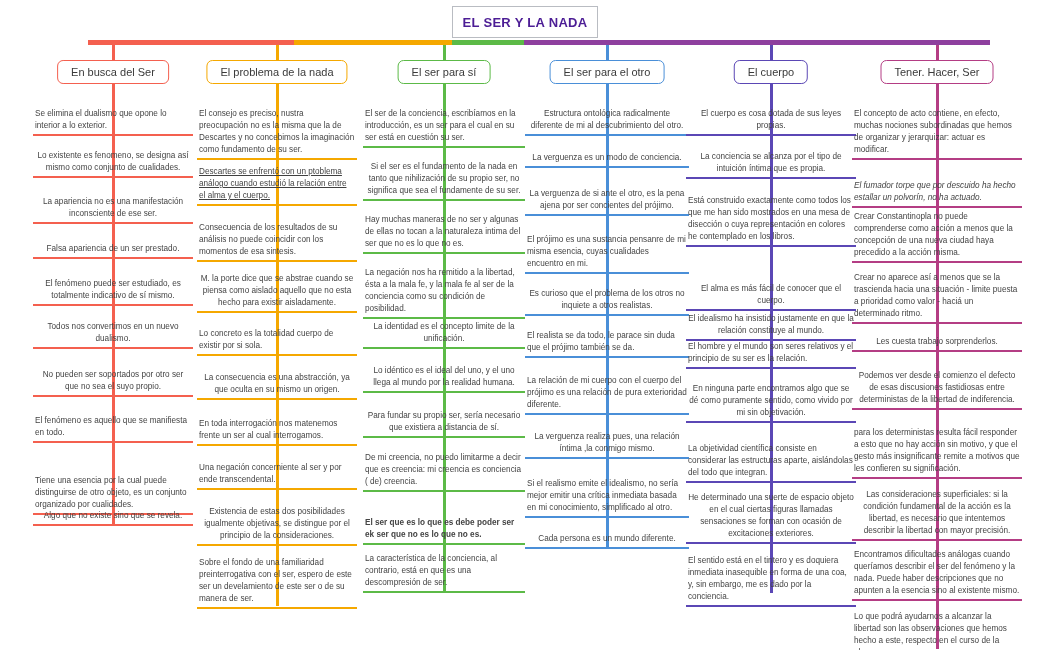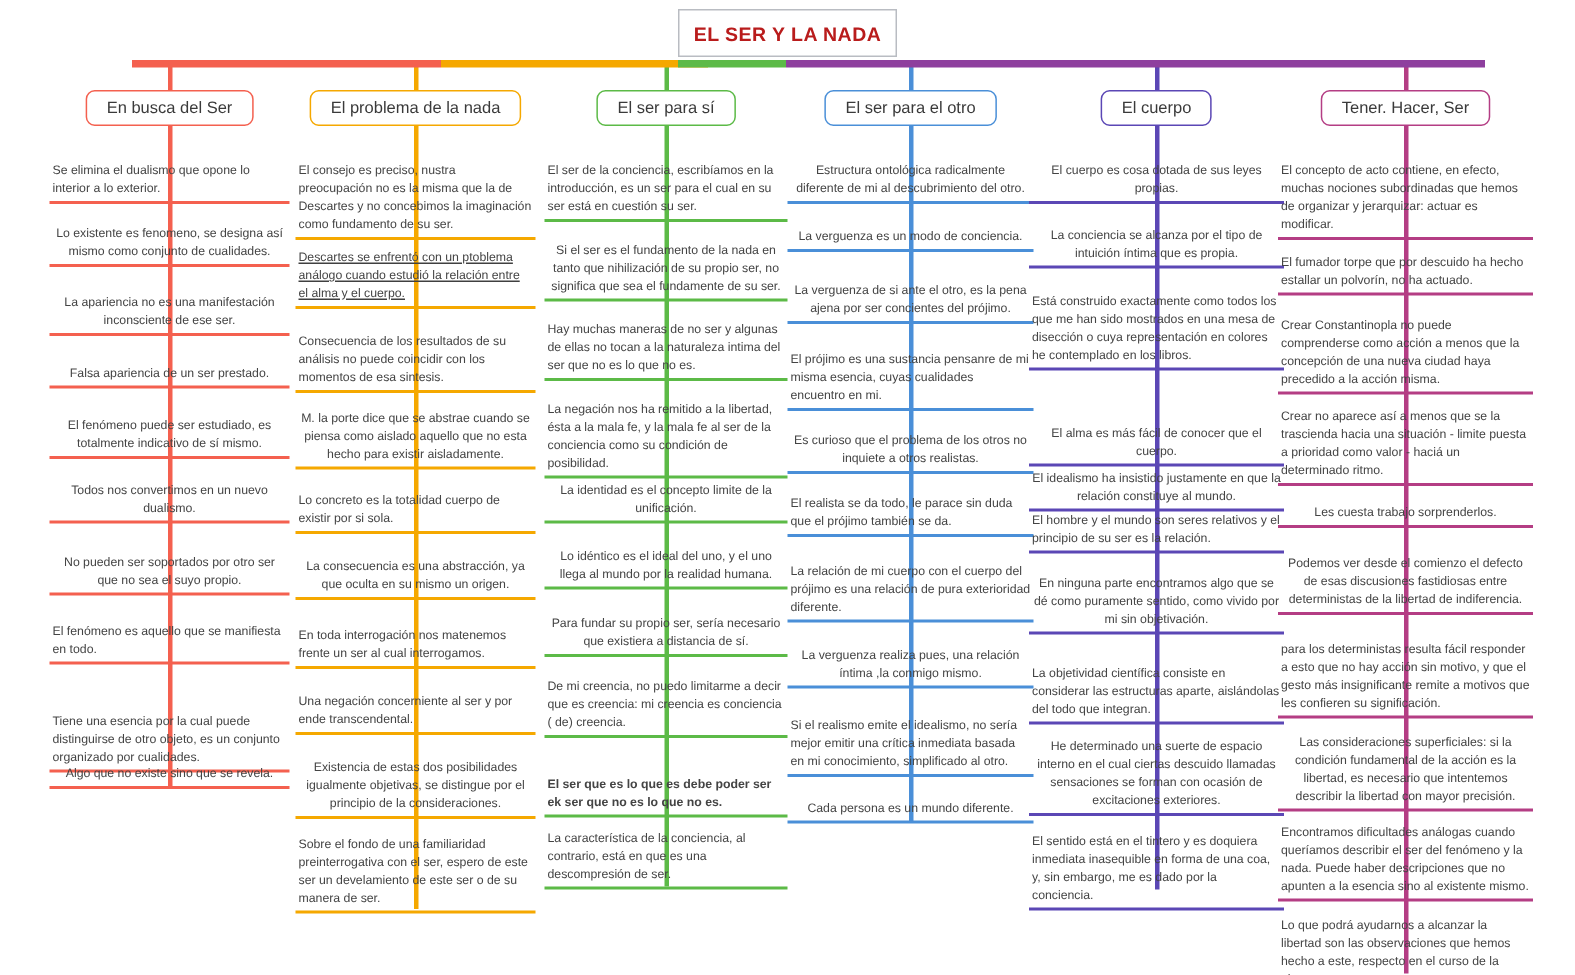--- a/index.html
+++ b/index.html
@@ -33,21 +33,21 @@
     display: flex;
     align-items: center;
     justify-content: center;
     box-sizing: border-box;
     z-index: 6;
   }
   #root-node .root-label {
     font-size: 13px;
     font-weight: bold;
     letter-spacing: 0.3px;
-    color: #b91c1c;
+    color: #4c1d95;
     white-space: nowrap;
   }
 
   
   .bus-seg {
     position: absolute;
     top: 40px;
     height: 5px;
     z-index: 4;
   }
@@ -334,37 +334,37 @@
         </div>
         <div class="leaf center" style="left: 0px; top: 341px; width: 170px;">
           <span class="leaf-text">En ninguna parte encontramos algo que se dé como puramente sentido, como vivido por mi sin objetivación.</span>
           <span class="leaf-rule" style="background: rgb(91, 71, 181);"></span>
         </div>
         <div class="leaf left" style="left: 0px; top: 401px; width: 170px;">
           <span class="leaf-text">La objetividad científica consiste en considerar las estructuras aparte, aislándolas del todo que integran.</span>
           <span class="leaf-rule" style="background: rgb(91, 71, 181);"></span>
         </div>
         <div class="leaf center" style="left: 0px; top: 450px; width: 170px;">
-          <span class="leaf-text">He determinado una suerte de espacio interno en el cual ciertas descuido llamadas sensaciones se forman con ocasión de excitaciones exteriores.</span>
+          <span class="leaf-text">He determinado una suerte de espacio objeto en el cual ciertas figuras llamadas sensaciones se forman con ocasión de excitaciones exteriores.</span>
           <span class="leaf-rule" style="background: rgb(91, 71, 181);"></span>
         </div>
         <div class="leaf left" style="left: 0px; top: 513px; width: 170px;">
           <span class="leaf-text">El sentido está en el tintero y es doquiera inmediata inasequible en forma de una coa, y, sin embargo, me es dado por la conciencia.</span>
           <span class="leaf-rule" style="background: rgb(91, 71, 181);"></span>
         </div>
       </div>
       <div class="branch" style="left: 852px; width: 170px;">
         <div class="branch-stem" style="background: rgb(180, 61, 132);"></div>
         <div class="branch-head" style="border-color: rgb(180, 61, 132);"><span>Tener. Hacer, Ser</span></div>
         <div class="branch-spine" style="background: rgb(180, 61, 132); top: 42px; height: 565px;"></div>
         <div class="leaf left" style="left: 0px; top: 66px; width: 170px;">
           <span class="leaf-text">El concepto de acto contiene, en efecto, muchas nociones subordinadas que hemos de organizar y jerarquizar: actuar es modificar.</span>
           <span class="leaf-rule" style="background: rgb(180, 61, 132);"></span>
         </div>
-        <div class="leaf left" style="left: 0px; top: 127px; width: 170px;">
+        <div class="leaf left" style="left: 0px; top: 138px; width: 170px; font-style: italic;">
           <span class="leaf-text">El fumador torpe que por descuido ha hecho estallar un polvorín, no ha actuado.</span>
           <span class="leaf-rule" style="background: rgb(180, 61, 132);"></span>
         </div>
         <div class="leaf left" style="left: 0px; top: 169px; width: 170px;">
           <span class="leaf-text">Crear Constantinopla no puede comprenderse como acción a menos que la concepción de una nueva ciudad haya precedido a la acción misma.</span>
           <span class="leaf-rule" style="background: rgb(180, 61, 132);"></span>
         </div>
         <div class="leaf left" style="left: 0px; top: 230px; width: 170px;">
           <span class="leaf-text">Crear no aparece así a menos que se la trascienda hacia una situación - limite puesta a prioridad como valor - haciá un determinado ritmo.</span>
           <span class="leaf-rule" style="background: rgb(180, 61, 132);"></span>

